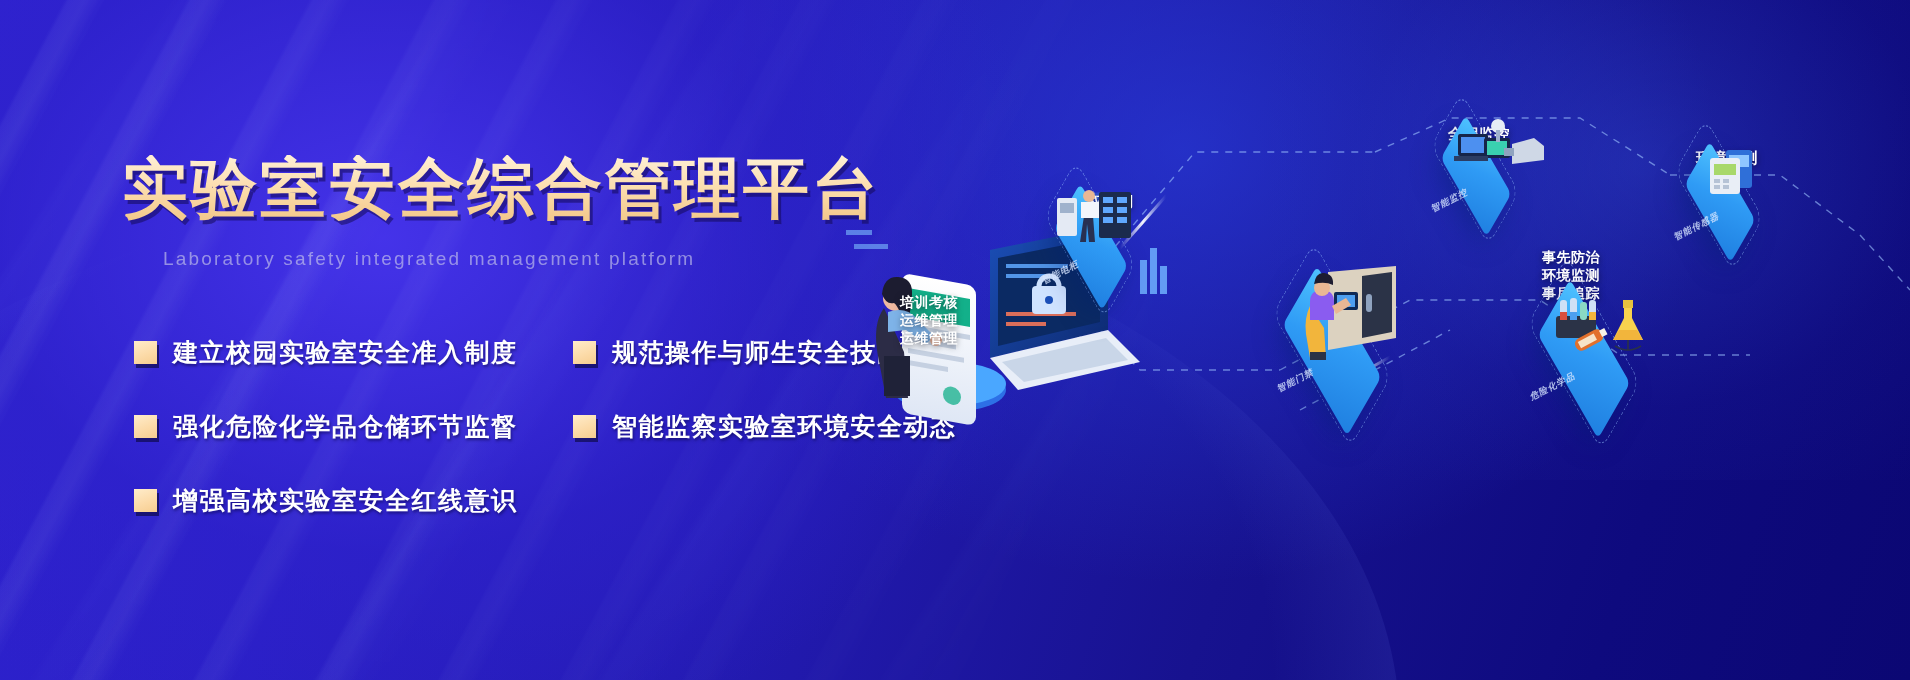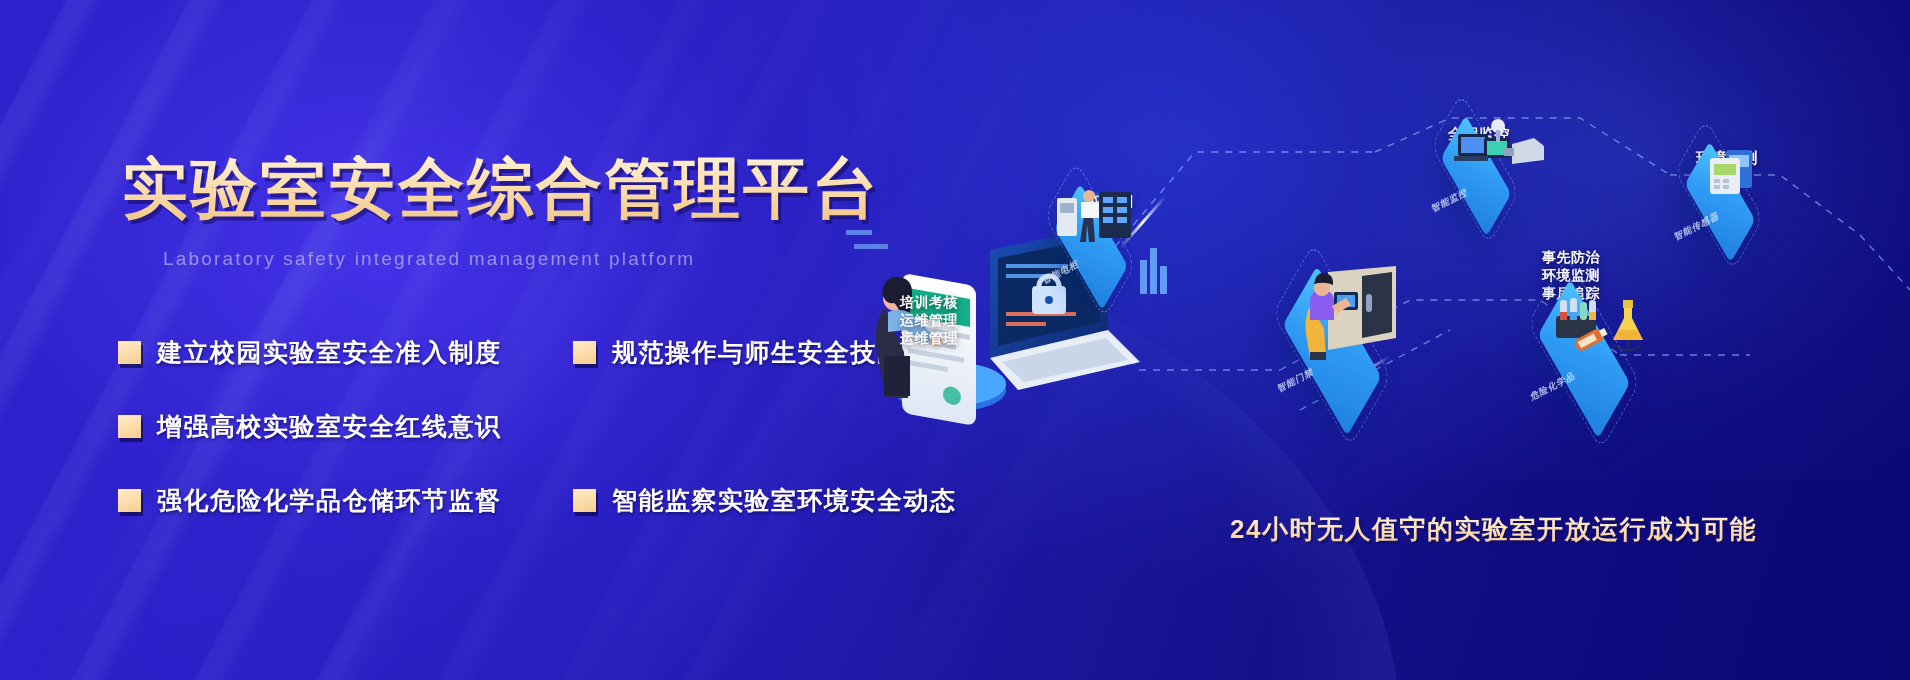--- a/index.html
+++ b/index.html
@@ -67,21 +67,21 @@
   }
   .subtitle{
     position:absolute; left:126px; top:248px;
     font-size:19px; letter-spacing:2.2px; font-weight:400;
     color:rgba(205,205,235,.62); white-space:nowrap;margin-left:37px;
   }
 
   .features{ position:absolute; left:118px; top:336px; width:850px; }
   .frow{ position:relative; height:74px; }
   .fitem{ position:absolute; display:flex; align-items:center; white-space:nowrap; }
-  .fitem.col1{ left:0;justify-content:center; }
+  .fitem.col1{ left:16px;justify-content:center; }
   .fitem.col2{ left:455px; }
   .sq{
     width:23px; height:23px; margin-right:16px; flex:none;
     background:linear-gradient(160deg,#ffeccb 0%,#fcdba9 55%,#f6cd90 100%);
     box-shadow:2px 4px 0 rgba(10,6,60,.62);
   }
   .ftext{
     font-size:25px; font-weight:bold; color:#ffffff; letter-spacing:1.5px;
     text-shadow:1px 2px 3px rgba(8,4,60,.55);
   }
@@ -147,32 +147,32 @@
         </div>
         <div class="fitem col2">
           <span class="sq"></span>
           <span class="ftext">规范操作与师生安全技能培养</span>
         </div>
       </div>
 
       <div class="frow">
         <div class="fitem col1">
           <span class="sq"></span>
-          <span class="ftext">增强高校实验室安全红线意识</span>
+          <span class="ftext">强化危险化学品仓储环节监督</span>
+        </div>
+        <div class="fitem col2">
+          <span class="sq"></span>
+          <span class="ftext">智能监察实验室环境安全动态</span>
         </div>
       </div>
 
       <div class="frow">
         <div class="fitem col1">
           <span class="sq"></span>
-          <span class="ftext">强化危险化学品仓储环节监督</span>
-        </div>
-        <div class="fitem col2">
-          <span class="sq"></span>
-          <span class="ftext">智能监察实验室环境安全动态</span>
+          <span class="ftext">增强高校实验室安全红线意识</span>
         </div>
       </div>
 
     </div>
   </div>
 
   <div class="right">
 
     <svg width="930" height="680" style="position:absolute;left:0;top:0">
       <g stroke="#9fc4ff" stroke-opacity=".60" stroke-width="1.4" fill="none" stroke-dasharray="7 7">
@@ -386,15 +386,14 @@
           <path d="M83 36 l18 0 l6 10 l-30 0z" fill="#f2b53c"></path>
           <path d="M79 52 q13 8 26 0" stroke="#2b3347" stroke-width="1.6" fill="none"></path>
           <path d="M92 46 l0 10" stroke="#2b3347" stroke-width="1.6"></path>
         </g>
       </svg>
       <div class="tile-cap" style="left:2px; top:52px;">危险化学品</div>
     </div>
 
   </div>
 
-  <div class="bottomline">24小时无人值守的实验室开放运行成为可能</div>
 
 </div>
 
 </body></html>

